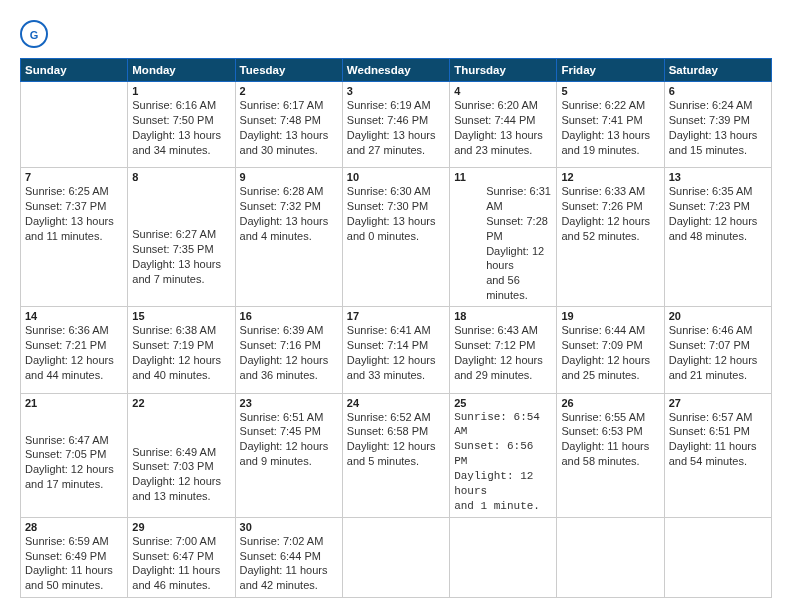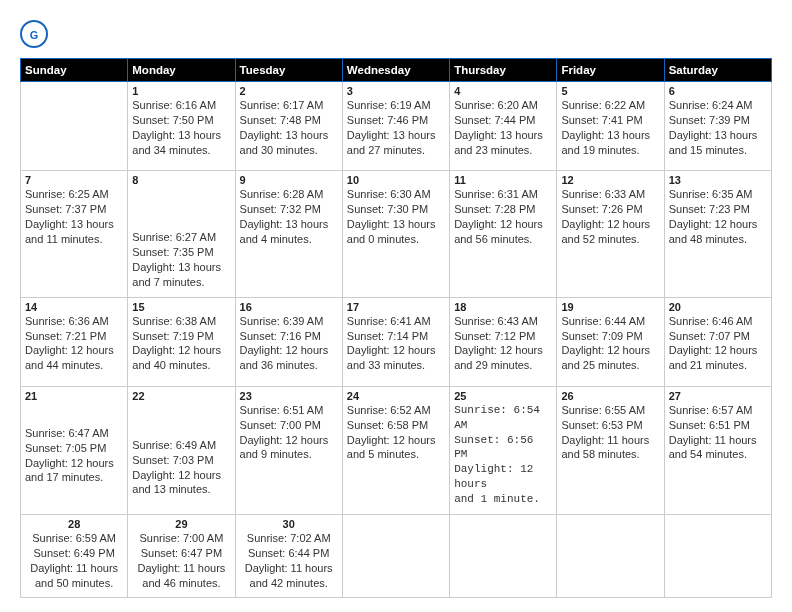--- a/index.html
+++ b/index.html
@@ -49,21 +49,21 @@
       margin-top: 2px;
     }
     .calendar {
       flex: 1;
       border: 1px solid #bbb;
       border-collapse: collapse;
       width: 100%;
       table-layout: fixed;
     }
     .calendar th {
-      background: #000000;
+      background: #0c4a6e;
       color: #fff;
       font-size: 11.5px;
       font-weight: bold;
       padding: 5px 4px;
       text-align: left;
       border: 1px solid #1565c0;
     }
     .calendar td {
       border: 1px solid #ccc;
       vertical-align: top;
@@ -79,21 +79,20 @@
       display: block;
       margin-bottom: 1px;
     }
     .cell-info {
       font-size: 11px;
       color: #333;
       line-height: 1.35;
     }
     .last-row td {
       height: 80px;
-      text-align: center;
     }
   </style>
 </head>
 <body>
 
 <div class="page">
   <div class="header">
     <div class="logo">
       <div class="logo-row">
         <div>
@@ -196,21 +195,21 @@
           </td>
           <td>
             <span class="day-num">10</span>
             <div class="cell-info" style="white-space: pre-line;">Sunrise: 6:30 AM
 Sunset: 7:30 PM
 Daylight: 13 hours
 and 0 minutes.</div>
           </td>
           <td>
             <span class="day-num">11</span>
-            <div class="cell-info" style="white-space: pre-line;">Sunrise: 6:31 AM
+            <div class="cell-info" style="white-space: pre-line; margin-left: 32px;">Sunrise: 6:31 AM
 Sunset: 7:28 PM
 Daylight: 12 hours
 and 56 minutes.</div>
           </td>
           <td>
             <span class="day-num">12</span>
             <div class="cell-info" style="white-space: pre-line;">Sunrise: 6:33 AM
 Sunset: 7:26 PM
 Daylight: 12 hours
 and 52 minutes.</div>
@@ -285,21 +284,21 @@
           <td>
             <span class="day-num">22</span>
             <div class="cell-info" style="white-space: pre-line; margin-top: 36px;">Sunrise: 6:49 AM
 Sunset: 7:03 PM
 Daylight: 12 hours
 and 13 minutes.</div>
           </td>
           <td>
             <span class="day-num">23</span>
             <div class="cell-info" style="white-space: pre-line;">Sunrise: 6:51 AM
-Sunset: 7:00 PM
+Sunset: 7:45 PM
 Daylight: 12 hours
 and 9 minutes.</div>
           </td>
           <td>
             <span class="day-num">24</span>
             <div class="cell-info" style="white-space: pre-line;">Sunrise: 6:52 AM
 Sunset: 6:58 PM
 Daylight: 12 hours
 and 5 minutes.</div>
           </td>

